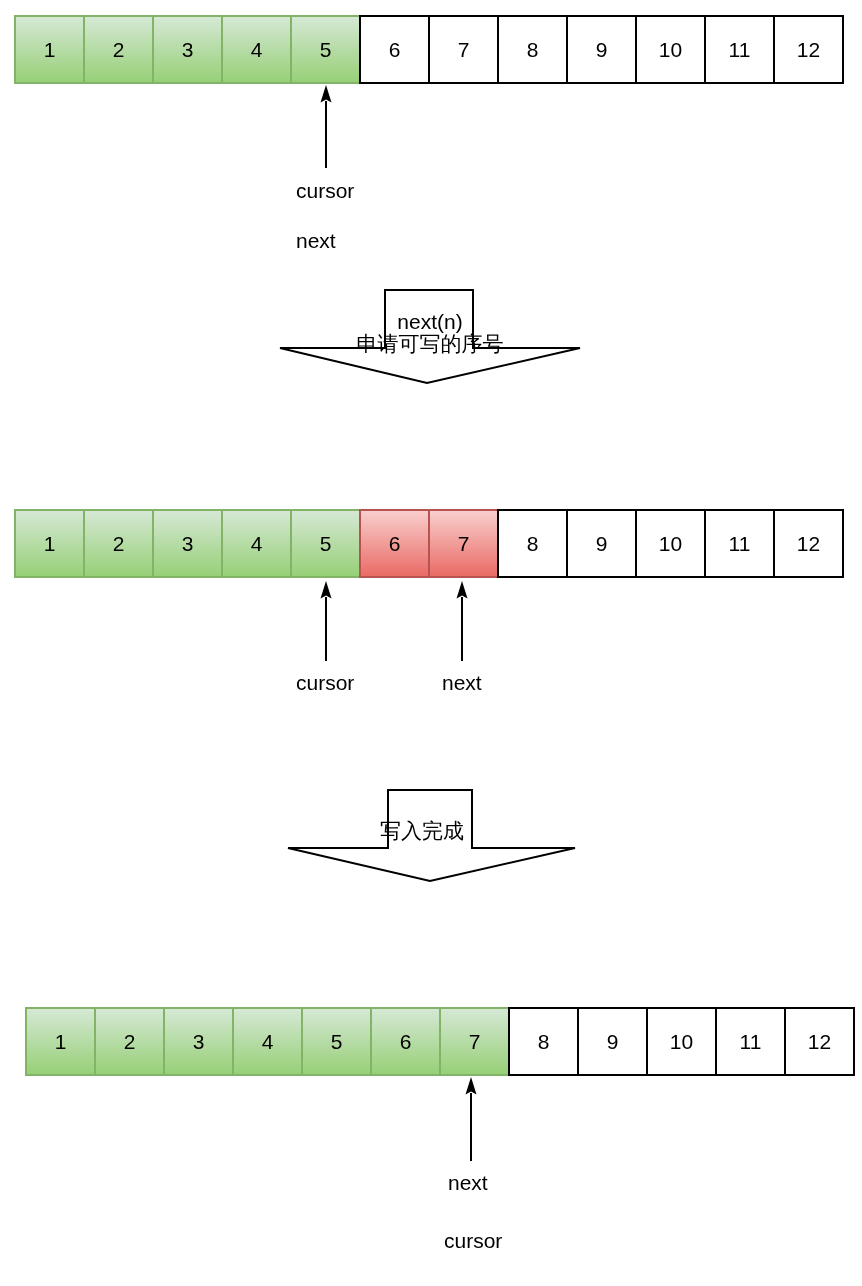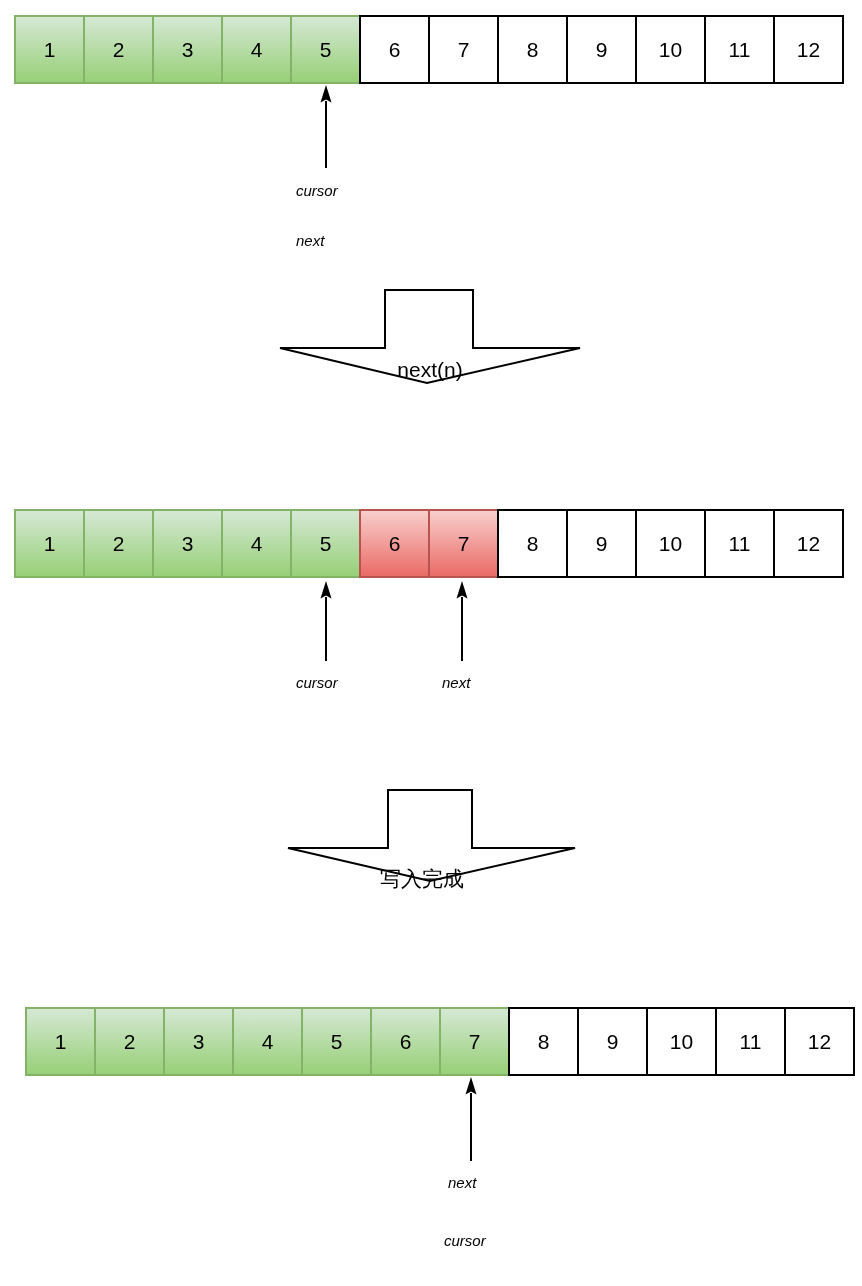--- a/index.html
+++ b/index.html
@@ -20,22 +20,22 @@
   .cell[data-state="filled"]{
     background:linear-gradient(180deg,var(--filled-fill-top,#d5e8d4) 0%,var(--filled-fill-bottom,#97d077) 100%);
     border-color:var(--filled-border,#82b366);
   }
   .cell[data-state="claimed"]{
     background:linear-gradient(180deg,var(--claimed-fill-top,#f8cecc) 0%,var(--claimed-fill-bottom,#ea6b66) 100%);
     border-color:var(--claimed-border,#b85450);
   }
   .ptr{position:absolute;}
   .block-arrow{position:absolute;}
-  .lbl{position:absolute;font-size:15px;line-height:21px;white-space:nowrap;font-style:italic;}
-  .t-text{position:absolute;text-align:center;font-size:21px;line-height:22px;white-space:nowrap;margin-top:48px;}
+  .lbl{position:absolute;font-size:21px;line-height:21px;white-space:nowrap;}
+  .t-text{position:absolute;text-align:center;font-size:21px;line-height:22px;white-space:nowrap;}
 </style>
 </head>
 <body>
 
 <div class="canvas">
 
   <div class="row" style="left:14px;top:15px;">
     <div class="cell" data-state="filled">1</div>
     <div class="cell" data-state="filled">2</div>
     <div class="cell" data-state="filled">3</div>
@@ -55,20 +55,21 @@
     <path d="M8 0 L13.5 17.5 L8 14.5 L2.5 17.5 Z" fill="#000"></path>
   </svg>
   <div class="lbl" style="left:296px;top:180px;">cursor</div>
   <div class="lbl" style="left:296px;top:230px;">next</div>
 
   <svg class="block-arrow" style="left:278px;top:288px;" width="304" height="97" viewBox="0 0 304 97">
     <polygon points="107,2 195,2 195,60 302,60 149,95 2,60 107,60" fill="#fff" stroke="#000" stroke-width="2" stroke-linejoin="miter"></polygon>
   </svg>
   <div class="t-text" style="left:310px;top:311px;width:240px;">
     <div>next(n)</div>
+    <div>申请可写的序号</div>
   </div>
 
   <div class="row" style="left:14px;top:509px;">
     <div class="cell" data-state="filled">1</div>
     <div class="cell" data-state="filled">2</div>
     <div class="cell" data-state="filled">3</div>
     <div class="cell" data-state="filled">4</div>
     <div class="cell" data-state="filled">5</div>
     <div class="cell" data-state="claimed">6</div>
     <div class="cell" data-state="claimed">7</div>

